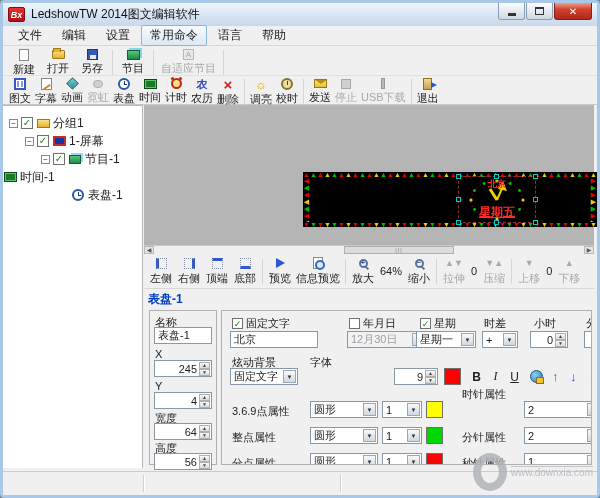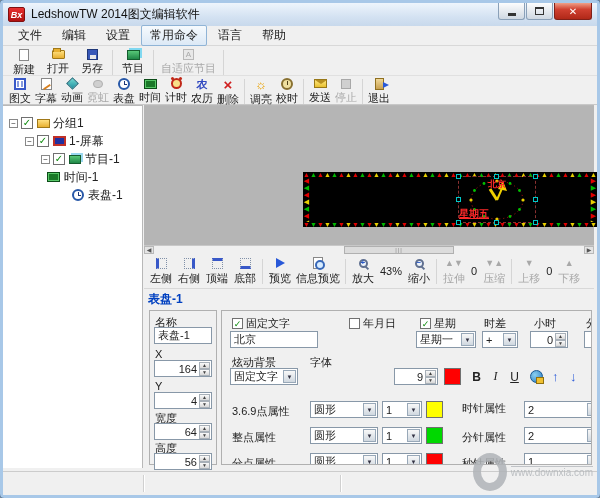--- a/index.html
+++ b/index.html
@@ -105,21 +105,21 @@
 
   .led-text-widget { position:absolute; left:18px; top:7px; width:118px; height:40px;
     border:1px dashed #cfcfcf; display:flex; flex-direction:column; align-items:center; justify-content:center;
     font-family:"DejaVu Sans Mono",monospace; font-weight:bold; color:#ff2a2a; }
   .led-line1 { font-size:13px; letter-spacing:2px; }
   .led-line2 { font-size:13px; letter-spacing:0; }
 
   .led-clock-widget { position:absolute; left:155px; top:4px; width:78px; height:47px; border:1px dashed #883030; }
   .clock-svg { position:absolute; left:0; top:0; }
   .clock-top-label { position:absolute; top:1px; left:0; right:0; text-align:center; color:#ff2a2a; font-size:9px; font-weight:bold; }
-  .clock-bottom-label { position:absolute; bottom:1px; left:0; right:0; text-align:left; color:#ff2a2a; font-size:10px; font-weight:bold;text-decoration:underline; }
+  .clock-bottom-label { position:absolute; bottom:1px; left:0; right:0; text-align:center; color:#ff2a2a; font-size:12px; font-weight:bold;text-decoration:underline; }
   .handle { position:absolute; width:5px; height:5px; background:#000; border:1px solid #00c8c8; }
 
   
   .h-scroll { position:absolute; left:0; right:0; bottom:0; height:9px; background:#f0f0f0; border-top:1px solid #c8c8c8; }
   .h-scroll .arrow { position:absolute; top:0; width:10px; height:8px; background:#e4e4e4; border:1px solid #b8b8b8;
     font-size:6px; line-height:7px; text-align:center; color:#555; }
   .h-scroll .thumb { position:absolute; left:200px; top:0; width:110px; height:8px; background:#dcdcdc; border:1px solid #b0b0b0;
     font-size:6px; line-height:7px; text-align:center; color:#888; letter-spacing:1px; }
 
   
@@ -321,20 +321,26 @@
           <span class="i-envelope"></span>
         </span>
         <span>发送</span>
       </div>
     <div class="tb-btn disabled">
         <span class="ic">
           <span class="i-stop"></span>
         </span>
         <span>停止</span>
       </div>
+    <div class="tb-btn disabled">
+        <span class="ic">
+          <span class="i-usb"></span>
+        </span>
+        <span>USB下载</span>
+      </div>
     <div class="tb-sep"></div>
     <div class="tb-btn">
         <span class="ic">
           <span class="i-exit"></span>
         </span>
         <span>退出</span>
       </div>
   </div>
 
   <div class="tree-panel">
@@ -355,21 +361,21 @@
       <span>1-屏幕</span>
     </div>
     <div class="tree-row" style="padding-left:38px;">
       <span class="expander">−</span>
       <span class="checkbox">✓</span>
       <span class="tree-ic">
           <span class="t-program"></span>
         </span>
       <span>节目-1</span>
     </div>
-    <div class="tree-row" style="justify-content:center;">
+    <div class="tree-row" style="">
       <span class="tree-ic">
           <span class="i-screen-green"></span>
         </span>
       <span>时间-1</span>
     </div>
     <div class="tree-row" style="padding-left:68px;">
       <span class="tree-ic">
           <span class="i-clock"></span>
         </span>
       <span>表盘-1</span>
@@ -565,21 +571,21 @@
       </div>
     <div class="tb-sep"></div>
     <div class="al-btn">
         <span class="ic">
           <span class="i-mag">
             <span class="pm">+</span>
           </span>
         </span>
         <span>放大</span>
       </div>
-    <div class="al-val">43%</div>
+    <div class="al-val">64%</div>
     <div class="al-btn">
         <span class="ic">
           <span class="i-mag">
             <span class="pm">−</span>
           </span>
         </span>
         <span>缩小</span>
       </div>
     <div class="tb-sep"></div>
     <div class="al-btn disabled">
@@ -615,21 +621,21 @@
     <div class="tab-label">表盘-1</div>
   </div>
 
   <div class="props">
 
     <div class="gbox left">
       <span class="flabel" style="left:5px;top:4px;">名称</span>
       <div class="field" style="left:4px;top:16px;width:58px;">表盘-1</div>
       <span class="flabel" style="left:5px;top:37px;">X</span>
       <div class="field num" style="left:4px;top:49px;width:58px;">
-          <span>164</span>
+          <span>245</span>
         <span class="spin">
             <i>▲</i>
             <i>▼</i>
           </span>
         </div>
       <span class="flabel" style="left:5px;top:69px;">Y</span>
       <div class="field num" style="left:4px;top:81px;width:58px;">
           <span>4</span>
         <span class="spin">
             <i>▲</i>
@@ -659,20 +665,24 @@
       <div class="cbrow" style="left:10px;top:5px;">
         <span class="checkbox">✓</span>
         <span>固定文字</span>
       </div>
       <div class="field" style="left:8px;top:20px;width:88px;">北京</div>
 
       <div class="cbrow" style="left:127px;top:5px;">
         <span class="checkbox"></span>
         <span>年月日</span>
       </div>
+      <div class="field disabled" style="left:125px;top:20px;width:80px;">
+          <span>12月30日</span>
+        <span class="dd-btn">▼</span>
+        </div>
 
       <div class="cbrow" style="left:198px;top:5px;">
         <span class="checkbox">✓</span>
         <span>星期</span>
       </div>
       <div class="field" style="left:194px;top:20px;width:60px;">
           <span>星期一</span>
         <span class="dd-btn">▼</span>
         </div>
 
@@ -724,21 +734,21 @@
       <span class="flabel" style="left:10px;top:93px;">3.6.9点属性</span>
       <div class="field" style="left:88px;top:90px;width:68px;">
           <span>圆形</span>
         <span class="dd-btn">▼</span>
         </div>
       <div class="field" style="left:160px;top:90px;width:40px;">
           <span>1</span>
         <span class="dd-btn">▼</span>
         </div>
       <span class="swatch" style="left: 204px; top: 90px; background: rgb(255, 255, 0);"></span>
-      <span class="flabel" style="left:240px;top:90px;">时针属性</span>
+      <span class="flabel" style="left:240px;top:76px;">时针属性</span>
       <div class="field" style="left:302px;top:90px;width:78px;">
           <span>2</span>
         <span class="dd-btn">▼</span>
         </div>
 
       <span class="flabel" style="left:10px;top:119px;">整点属性</span>
       <div class="field" style="left:88px;top:116px;width:68px;">
           <span>圆形</span>
         <span class="dd-btn">▼</span>
         </div>

